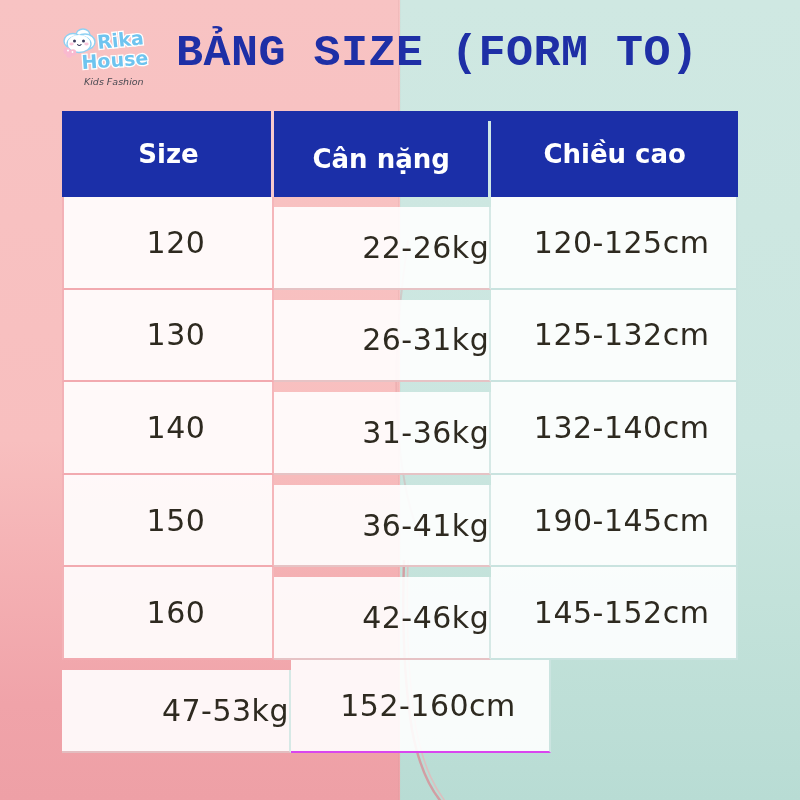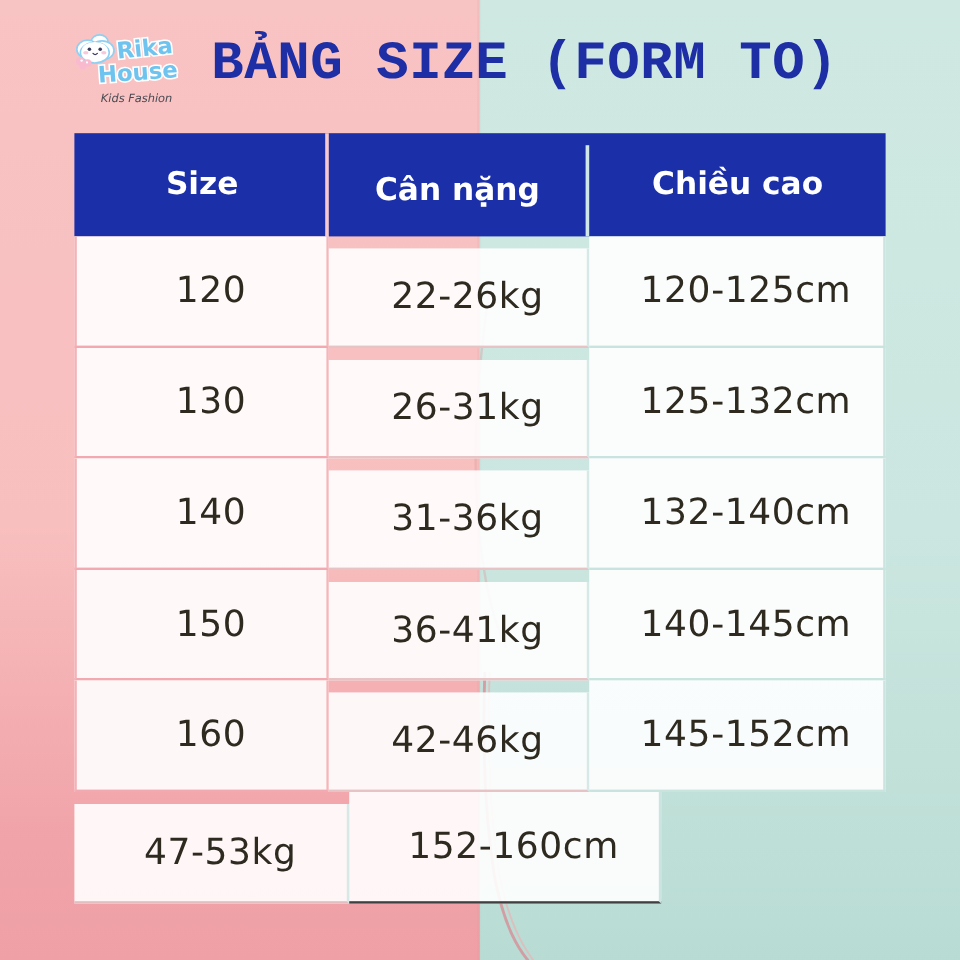--- a/index.html
+++ b/index.html
@@ -143,28 +143,29 @@
     padding-left: 16px;
   }
   .tbody-row .c1 {
     border-right: 2px solid #f5b6ba;
     border-bottom: 2px solid #f2aab0;
     border-left: 2px solid #f3b2b7;
   }
   .tbody-row .c2 {
     border-right: 2px solid #d6e9e6;
     border-bottom: 2px solid #e6c3c5;
+    justify-content: flex-end;
   }
   .tbody-row .c3 {
     border-right: 2px solid #cbe4e0;
     border-bottom: 2px solid #c9e3df;
   }
   .tbody-row.last .c1 { border-bottom: 2px solid #f0a5ab; }
   .tbody-row.last .c2 { border-bottom: 2px solid #e3bdc0; }
-  .tbody-row.last .c3 { border-bottom: 2px solid #404040; }
+  .tbody-row.last .c3 { border-bottom: 2px solid #d946ef; }
 
   .cellval {
     font-family: "DejaVu Sans", sans-serif;
     font-size: 30px;
     font-weight: normal;
     color: #2e2a20;
     letter-spacing: 0.5px;
     white-space: nowrap;
   }
   .cellval.size { font-size: 30px; }
@@ -267,21 +268,21 @@
     </div>
 
     <div class="trow tbody-row">
       <div class="tcell c1">
         <span class="cellval size">150</span>
       </div>
       <div class="tcell c2">
         <span class="cellval">36-41kg</span>
       </div>
       <div class="tcell c3">
-        <span class="cellval">140-145cm</span>
+        <span class="cellval">190-145cm</span>
       </div>
     </div>
 
     <div class="trow tbody-row">
       <div class="tcell c1">
         <span class="cellval size">160</span>
       </div>
       <div class="tcell c2">
         <span class="cellval">42-46kg</span>
       </div>

